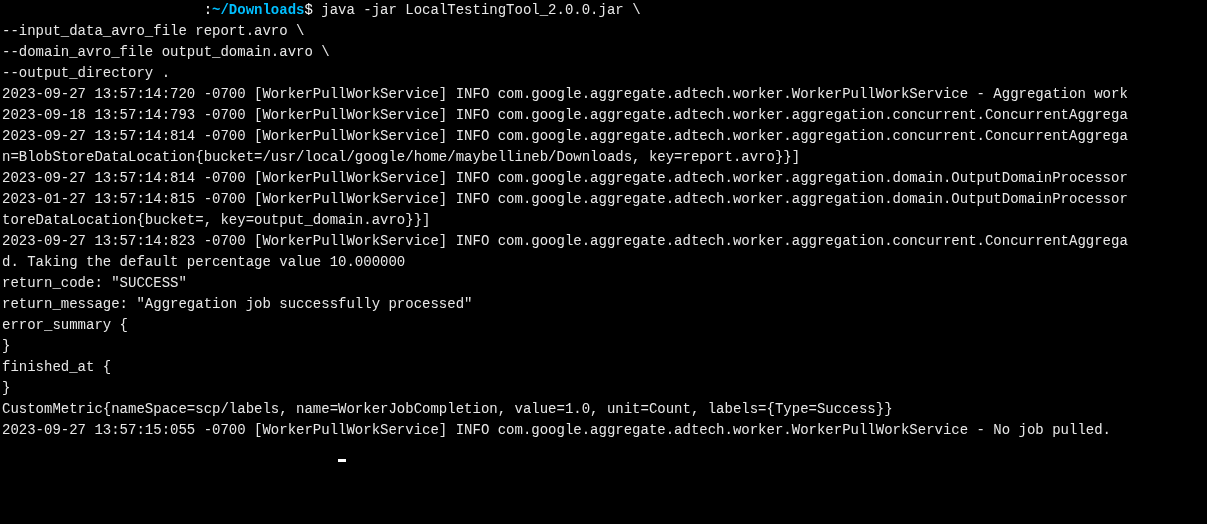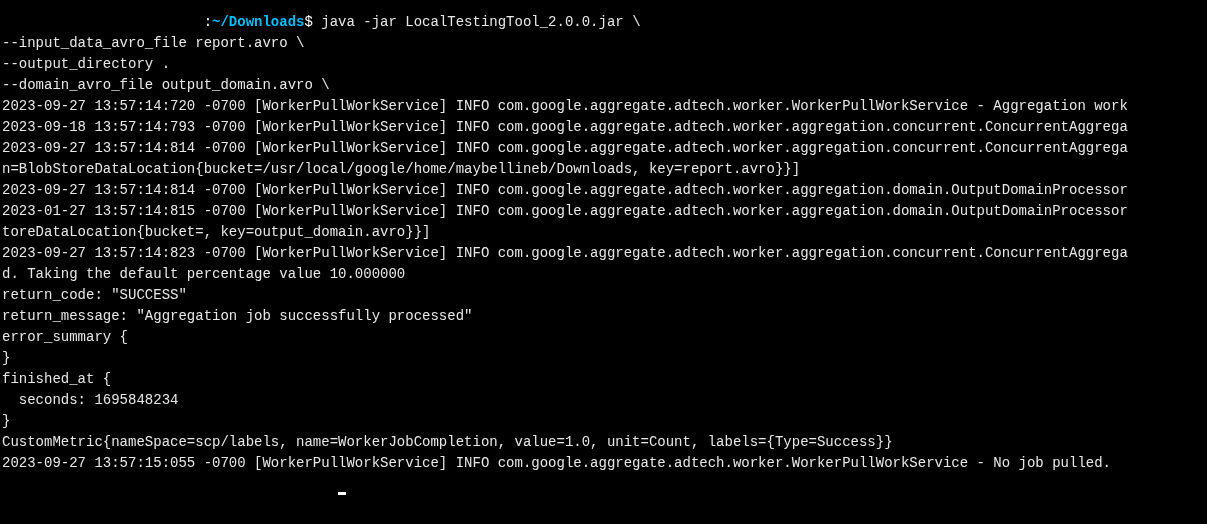--- a/index.html
+++ b/index.html
@@ -13,21 +13,21 @@
       font-family: 'Consolas', 'Monaco', 'Courier New', monospace;
       font-size: 14px;
       line-height: 21px;
       padding: 0;
       width: 1207px;
       height: 524px;
       overflow: hidden;
       white-space: nowrap;
     }
     .terminal {
-      padding: 12px 2px;
+      padding: 0 2px;
     }
     .line {
       white-space: pre;
     }
     .redacted {
       background-color: #000000;
       color: #000000;
     }
     .path {
       color: #00bfff;
@@ -46,35 +46,34 @@
       background-color: #ffffff;
       vertical-align: bottom;
     }
   </style>
 </head>
 <body>
 
 <div class="terminal">
   <div class="line"><span class="redacted">                        </span><span>:</span><span class="path">~/Downloads</span><span class="prompt-dollar">$</span><span class="output"> java -jar LocalTestingTool_2.0.0.jar \</span></div>
   <div class="line output">--input_data_avro_file report.avro \</div>
+  <div class="line output">--domain_avro_file output_domain.avro \</div>
   <div class="line output">--output_directory .</div>
-  <div class="line output">--domain_avro_file output_domain.avro \</div>
   <div class="line output">2023-09-27 13:57:14:720 -0700 [WorkerPullWorkService] INFO com.google.aggregate.adtech.worker.WorkerPullWorkService - Aggregation work</div>
   <div class="line output">2023-09-18 13:57:14:793 -0700 [WorkerPullWorkService] INFO com.google.aggregate.adtech.worker.aggregation.concurrent.ConcurrentAggrega</div>
   <div class="line output">2023-09-27 13:57:14:814 -0700 [WorkerPullWorkService] INFO com.google.aggregate.adtech.worker.aggregation.concurrent.ConcurrentAggrega</div>
   <div class="line output">n=BlobStoreDataLocation{bucket=/usr/local/google/home/maybellineb/Downloads, key=report.avro}}]</div>
   <div class="line output">2023-09-27 13:57:14:814 -0700 [WorkerPullWorkService] INFO com.google.aggregate.adtech.worker.aggregation.domain.OutputDomainProcessor</div>
   <div class="line output">2023-01-27 13:57:14:815 -0700 [WorkerPullWorkService] INFO com.google.aggregate.adtech.worker.aggregation.domain.OutputDomainProcessor</div>
   <div class="line output">toreDataLocation{bucket=, key=output_domain.avro}}]</div>
   <div class="line output">2023-09-27 13:57:14:823 -0700 [WorkerPullWorkService] INFO com.google.aggregate.adtech.worker.aggregation.concurrent.ConcurrentAggrega</div>
   <div class="line output">d. Taking the default percentage value 10.000000</div>
   <div class="line output">return_code: "SUCCESS"</div>
   <div class="line output">return_message: "Aggregation job successfully processed"</div>
   <div class="line output">error_summary {</div>
   <div class="line output">}</div>
   <div class="line output">finished_at {</div>
-  <div class="line output">  seconds: 1695848234</div>
   <div class="line output">}</div>
   <div class="line output"></div>
   <div class="line output">CustomMetric{nameSpace=scp/labels, name=WorkerJobCompletion, value=1.0, unit=Count, labels={Type=Success}}</div>
   <div class="line output"><span>2023-09-27 13:57:15:055 -0700 [WorkerPullWorkService] INFO com.google.aggregate.adtech.worker.WorkerPullWorkService - No job pulled.</span></div>
   <div class="line output">                                        <span class="cursor"></span></div>
 </div>
 
 </body></html>

